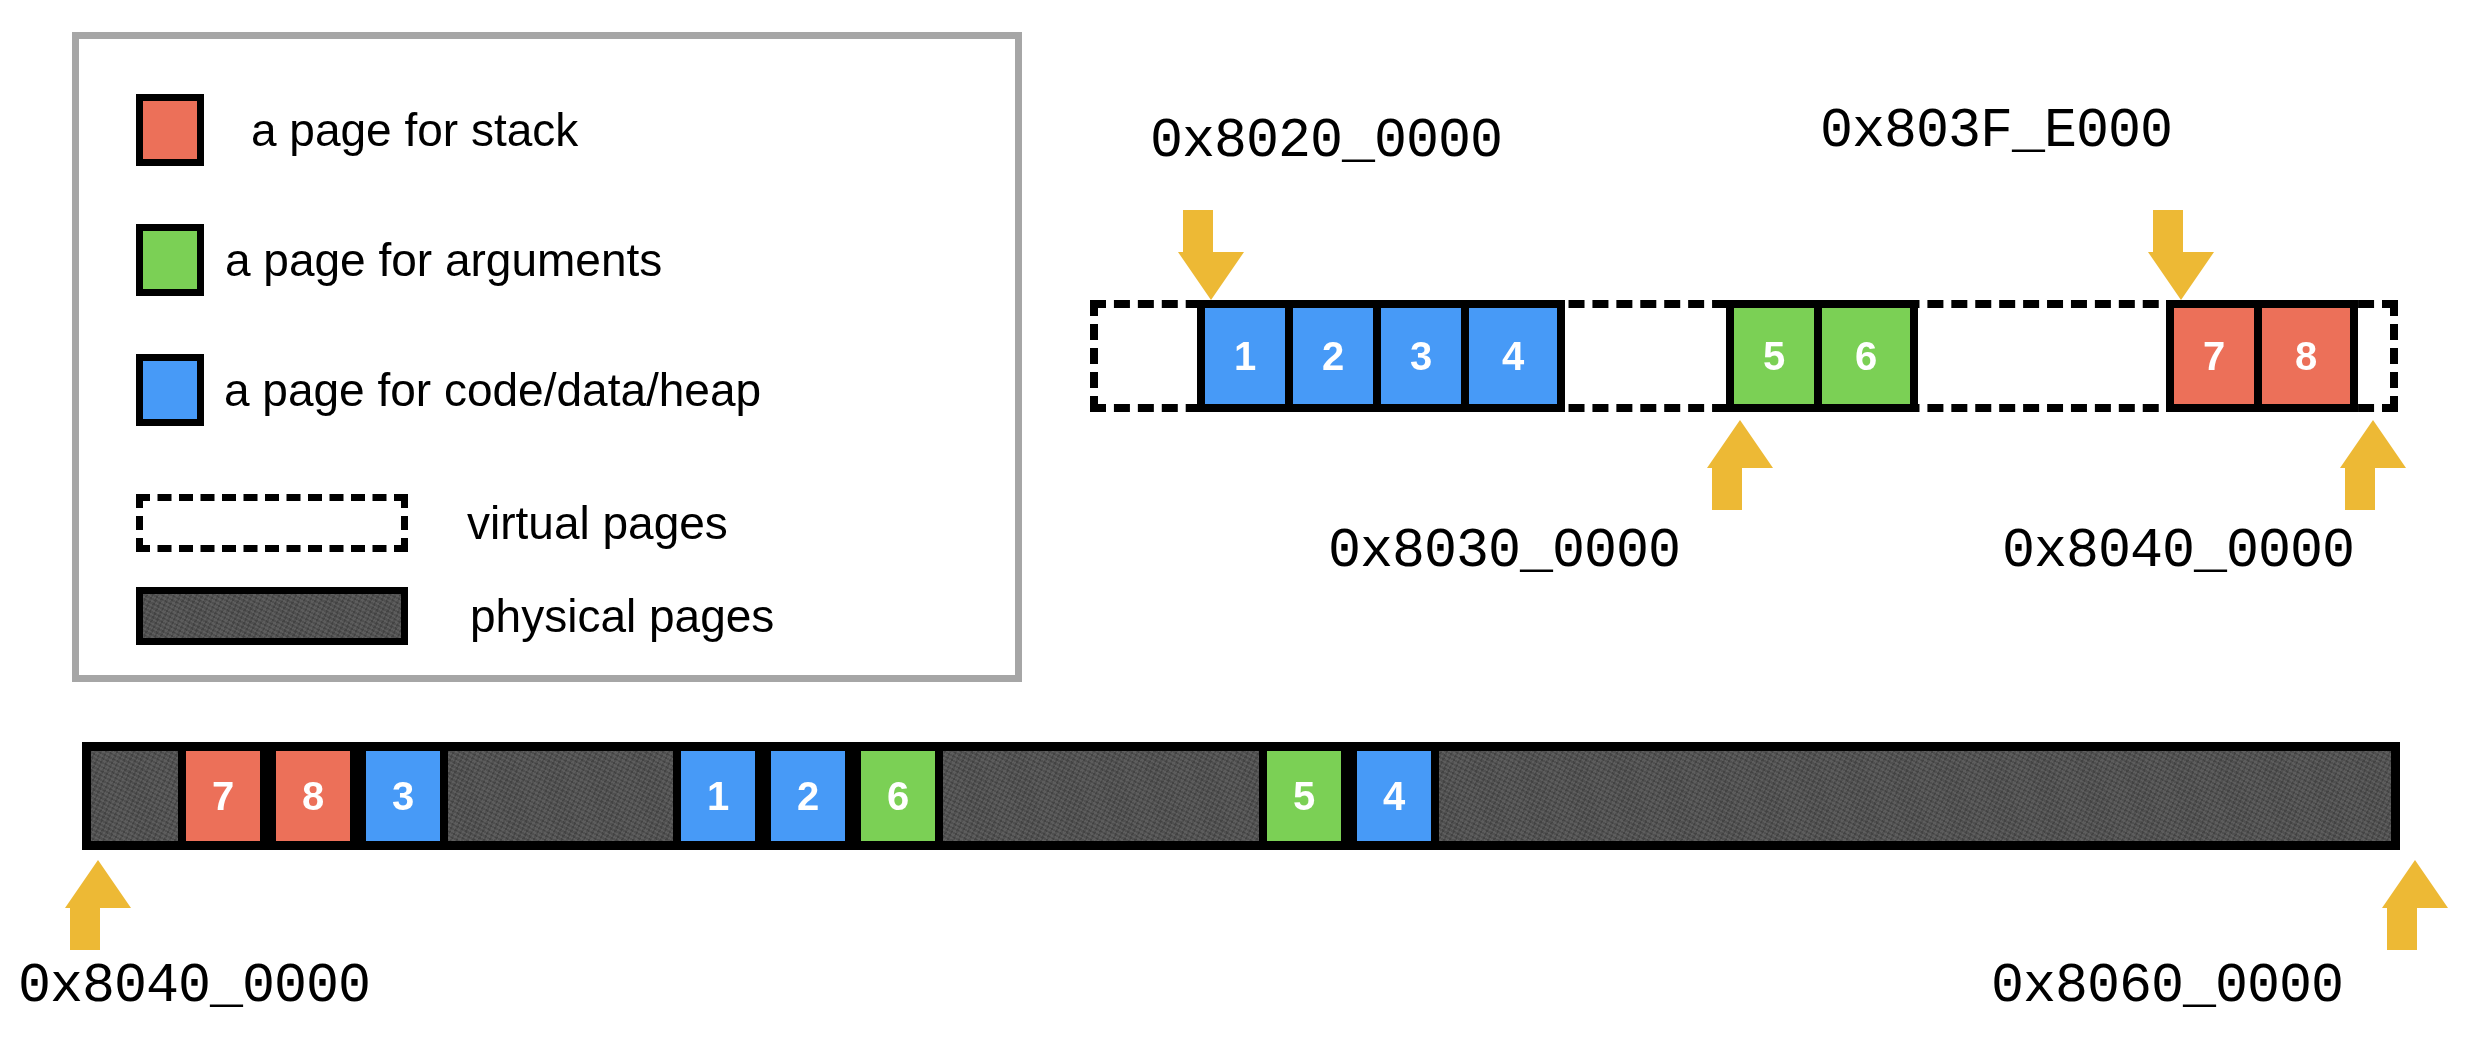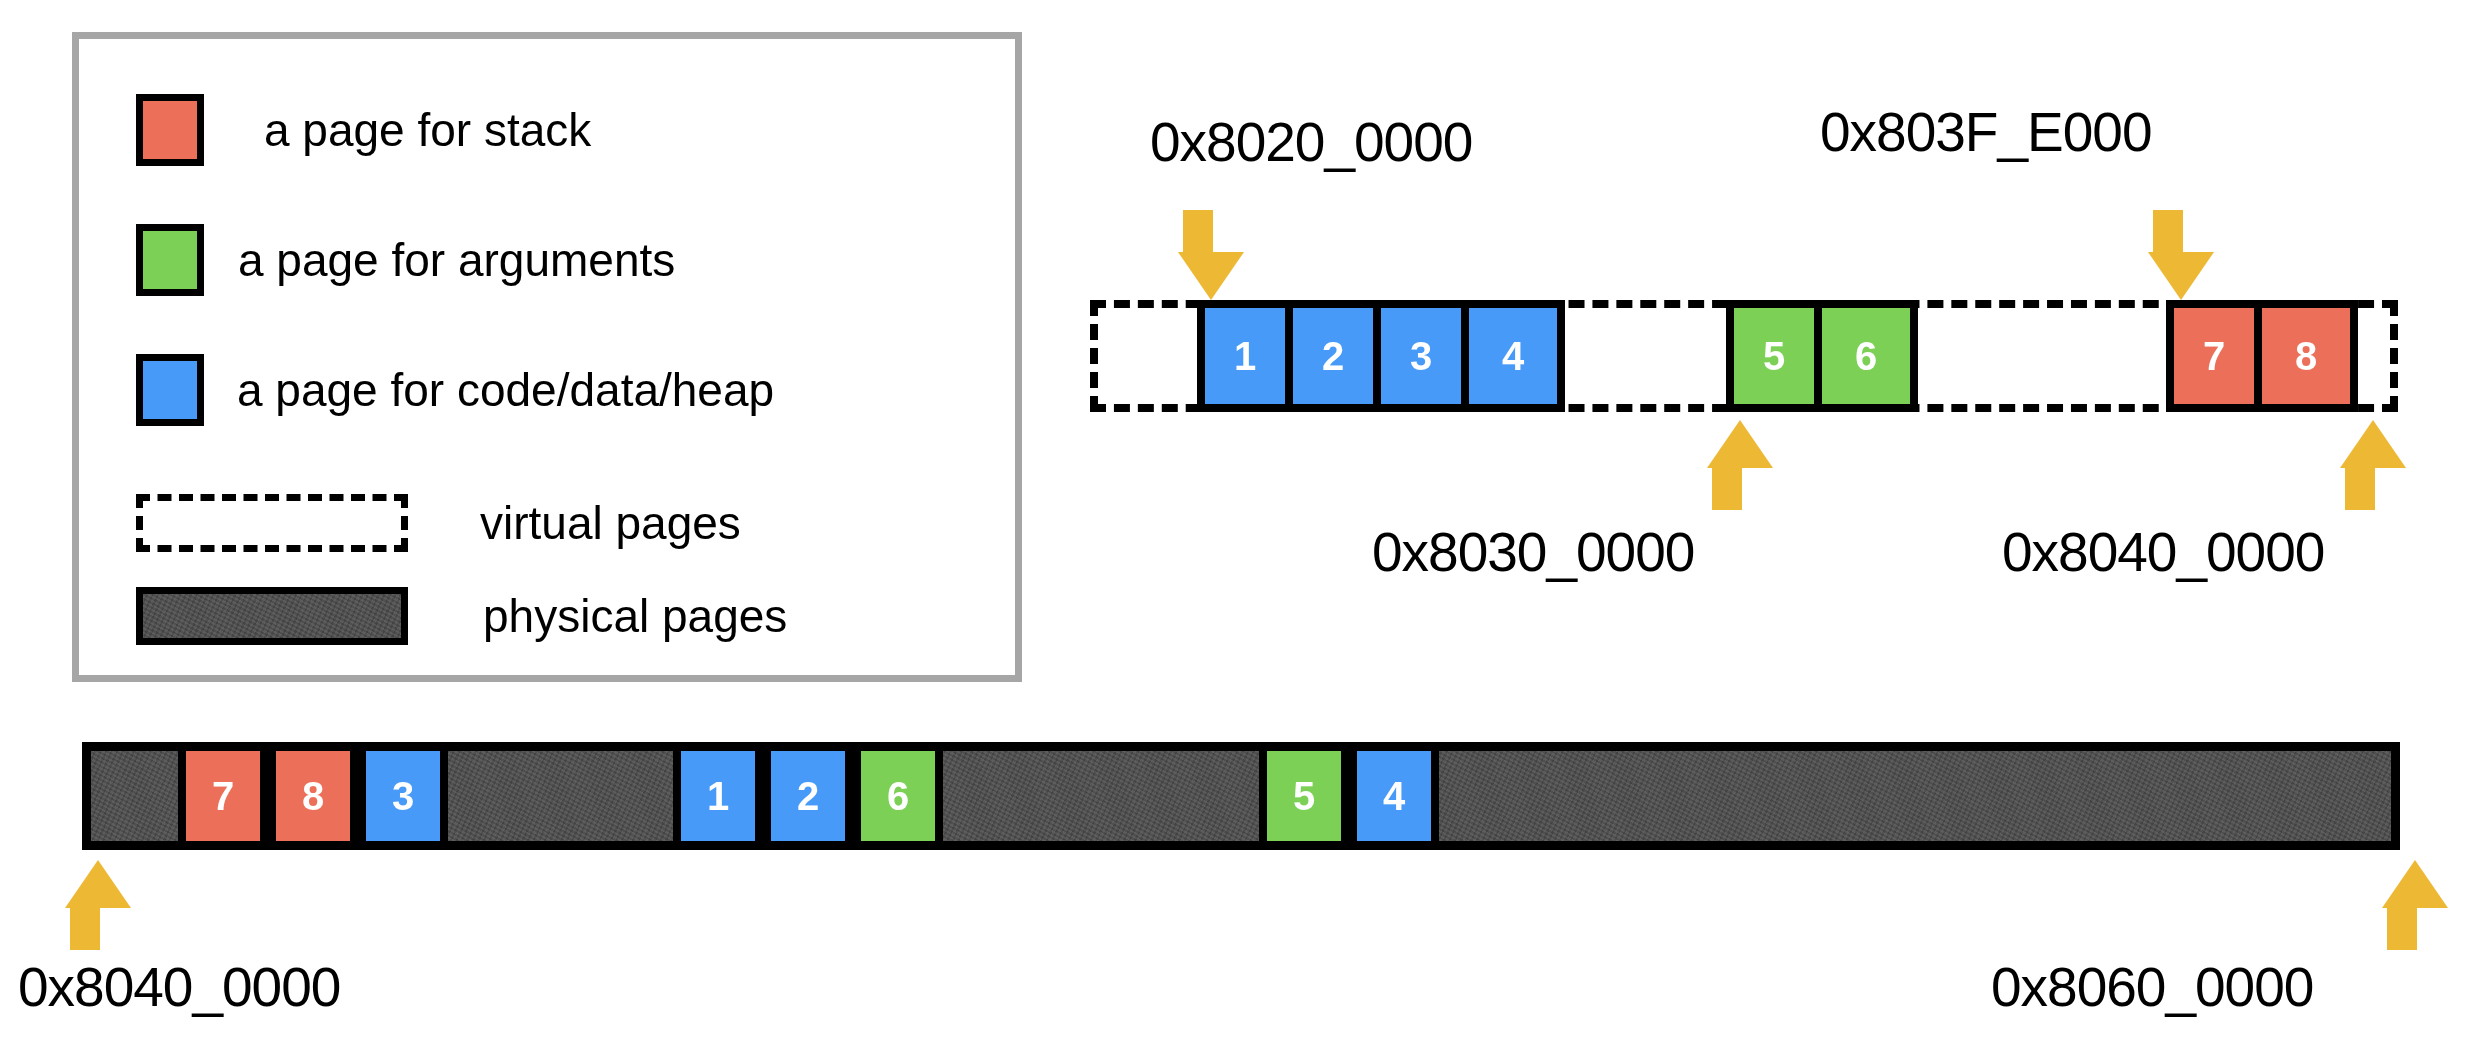--- a/index.html
+++ b/index.html
@@ -10,21 +10,21 @@
   }
   .abs{position:absolute;}
 
   
   #legend-box{
     left:72px;top:32px;width:950px;height:650px;
     border:7px solid #a6a6a6;
     background:#ffffff;
     box-sizing:border-box;
   }
-  .legend-row{position:absolute;display:flex;align-items:center;gap:13px;}
+  .legend-row{position:absolute;display:flex;align-items:center;}
   .swatch{
     width:68px;height:72px;border:7px solid #000000;box-sizing:border-box;
   }
   .sw-red{background:#ec7059;}
   .sw-green{background:#7bd055;}
   .sw-blue{background:#479af7;}
   .legend-label{
     font-size:46px;color:#000;line-height:1;white-space:nowrap;
     font-family:"Liberation Sans", sans-serif;
   }
@@ -107,21 +107,21 @@
     border-left:33px solid transparent;border-right:33px solid transparent;
   }
   .arrow-down .head{border-top:48px solid #edb935;}
   .arrow-up .head{border-bottom:48px solid #edb935;}
   .arrow-down .shaft{height:42px;}
   .arrow-up .shaft{height:42px;}
 
   
   .addr{
     position:absolute;white-space:nowrap;color:#000000;
-    font-family:Liberation Sans, sans-serif;
+    font-family:Liberation Mono, monospace;
     font-size:55px;letter-spacing:-1px;
   }
 </style>
 </head>
 <body>
 
 <div class="abs" id="legend-box">
 
   <div class="legend-row" id="legend-row-stack">
     <div class="swatch sw-red"></div>
@@ -182,21 +182,21 @@
     <div class="vcell c-red">7</div>
     <div class="vcell c-red">8</div>
   </div>
 
 </div>
 
 <div class="arrow arrow-up" id="arrow-args-start" style="left:1707px;top:420px;">
   <div class="head"></div>
     <div class="shaft"></div>
 </div>
-<div class="addr" id="addr-args-start" style="left:1372px;top:520px;">0x8030_0000</div>
+<div class="addr" id="addr-args-start" style="left:1328px;top:520px;">0x8030_0000</div>
 
 <div class="arrow arrow-up" id="arrow-stack-end" style="left:2340px;top:420px;">
   <div class="head"></div>
     <div class="shaft"></div>
 </div>
 <div class="addr" id="addr-stack-end" style="left:2002px;top:520px;">0x8040_0000</div>
 
 <div class="abs" id="physical-bar">
 
   <div class="pgroup" id="phys-group-a" style="left:87px;">

